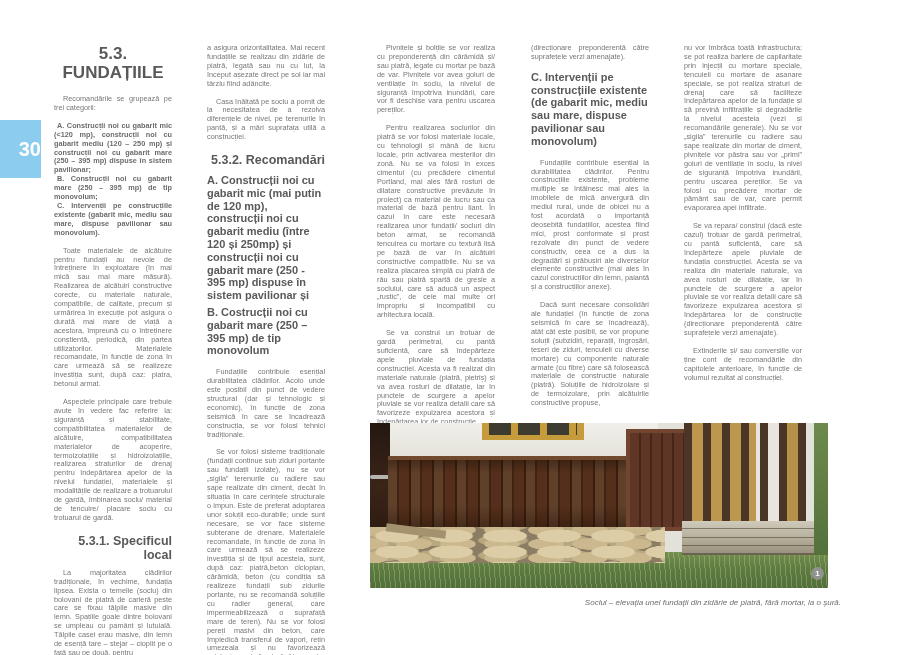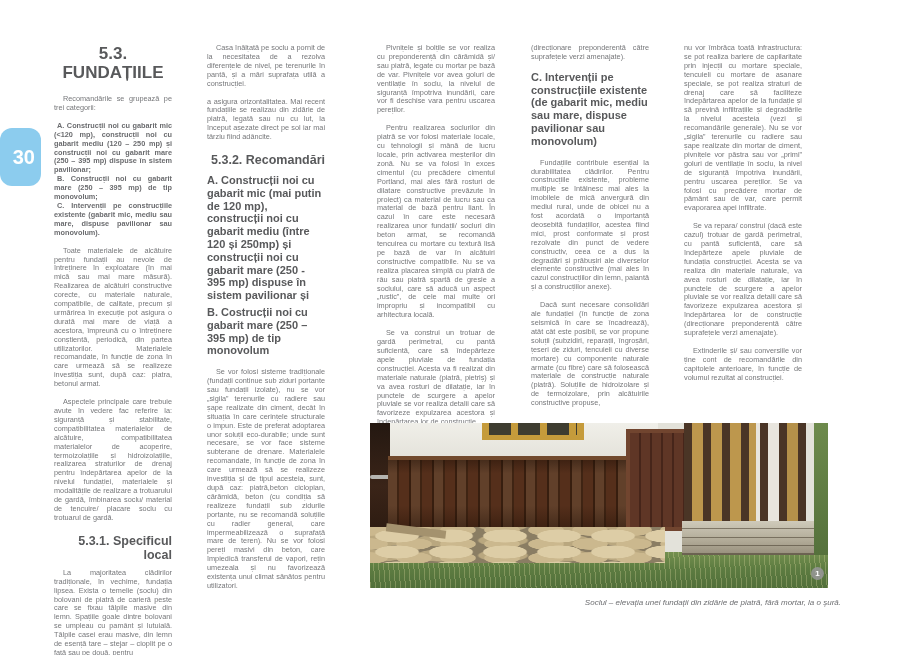--- a/index.html
+++ b/index.html
@@ -1,21 +1,21 @@
 <!DOCTYPE html>
 <html><head>
 <meta charset="utf-8">
 <style>
   html,body{margin:0;padding:0;background:#ffffff;}
   .page{position:relative;width:920px;height:655px;background:#ffffff;overflow:hidden;
         font-family:"Liberation Sans",sans-serif;color:#76777a;}
   
-  .pagenum{position:absolute;left:0;top:128px;width:41px;height:58px;background:#8cccee;
+  .pagenum{position:absolute;left:0;top:120px;width:41px;height:58px;background:#8cccee;
            color:#ffffff;font-weight:bold;font-size:20px;display:flex;align-items:center;
-           justify-content:flex-end;padding-right:6px;box-sizing:border-box;border-radius:12px;}
+           justify-content:flex-end;padding-right:0;box-sizing:border-box;}
   
   .col{position:absolute;top:44px;width:118px;font-size:7.3px;line-height:8.9px;
        text-align:justify;z-index:1;}
   .c1{left:54px}.c2{left:207px}.c3{left:377px}.c4{left:531px}.c5{left:684px}
   h1.title{font-size:17px;line-height:19px;color:#58595b;margin:0 0 13px 0;font-weight:bold;text-align:center;}
   h2.sub{font-size:12.5px;line-height:14px;color:#58595b;margin:11px 0 7px 0;font-weight:bold;text-align:right;}
   p.body{margin:0 0 9px 0;}
   p.indent{text-indent:9px;}
   p.tight{margin:0;}
   p.bolditem{margin:0;font-weight:bold;color:#6b6c6f;text-indent:3px;}
@@ -84,25 +84,26 @@
     <p class="bolditem">A. Construcții noi cu gabarit mic (&lt;120 mp), construcții noi cu gabarit mediu (120 – 250 mp) și construcții noi cu gabarit mare (250 – 395 mp) dispuse în sistem pavilionar;</p>
     <p class="bolditem">B. Construcții noi cu gabarit mare (250 – 395 mp) de tip monovolum;</p>
     <p class="bolditem last">C. Intervenții pe construcțiile existente (gabarit mic, mediu sau mare, dispuse pavilionar sau monovolum).</p>
     <p class="body indent">Toate materialele de alcătuire pentru fundații au nevoie de întreținere în exploatare (în mai mică sau mai mare măsură). Realizarea de alcătuiri constructive corecte, cu materiale naturale, compatibile, de calitate, precum și urmărirea în execuție pot asigura o durată mai mare de viață a acestora, împreună cu o întreținere conștientă, periodică, din partea utilizatorilor. Materialele recomandate, în funcție de zona în care urmează să se realizeze investiția sunt, după caz: piatra, betonul armat.</p>
     <p class="body indent">Aspectele principale care trebuie avute în vedere fac referire la: siguranță și stabilitate, compatibilitatea materialelor de alcătuire, compatibilitatea materialelor de acoperire, termoizolațiile și hidroizolațiile, realizarea straturilor de drenaj pentru îndepărtarea apelor de la nivelul fundației, materialele și modalitățile de realizare a trotuarului de gardă, îmbinarea soclu/ material de tencuire/ placare soclu cu trotuarul de gardă.</p>
     <h2 class="sub">5.3.1. Specificul local</h2>
     <p class="body indent tight">La majoritatea clădirilor tradiționale, în vechime, fundația lipsea. Exista o temelie (soclu) din bolovani de piatră de carieră peste care se fixau tălpile masive din lemn. Spațiile goale dintre bolovani se umpleau cu pamânt și lutuială. Tălpile casei erau masive, din lemn de esență tare – stejar – cioplit pe o față sau pe două, pentru</p>
   </div>
 
   <div class="col c2">
+    <p class="body">a asigura orizontalitatea. Mai recent fundațiile se realizau din zidărie de piatră, legată sau nu cu lut, la început așezate direct pe sol iar mai târziu fiind adâncite.</p>
     <p class="body indent">Casa înălțată pe soclu a pornit de la necesitatea de a rezolva diferențele de nivel, pe terenurile în pantă, și a mări suprafața utilă a construcției.</p>
-    <p class="body">a asigura orizontalitatea. Mai recent fundațiile se realizau din zidărie de piatră, legată sau nu cu lut, la început așezate direct pe sol iar mai târziu fiind adâncite.</p>
     <h2 class="sub">5.3.2. Recomandări</h2>
     <p class="big">A. Construcții noi cu gabarit mic (mai putin de 120 mp), construcții noi cu gabarit mediu (între 120 și 250mp) și construcții noi cu gabarit mare (250 - 395 mp) dispuse în sistem pavilionar și</p>
     <p class="big last">B. Costrucții noi cu gabarit mare (250 – 395 mp) de tip monovolum</p>
+    <p class="body indent">Fundațiile contribuie esențial durabilitatea clădirilor. Acolo unde este posibil din punct de vedere structural (dar și tehnologic și economic), în funcție de zona seismică în care se încadrează construcția, se vor folosi tehnici tradiționale.</p>
     <p class="body indent tight">Se vor folosi sisteme tradiționale (fundații continue sub ziduri portante sau fundații izolate), nu se vor „sigila” terenurile cu radiere sau șape realizate din ciment, decât în situația în care cerințele structurale o impun. Este de preferat adoptarea unor soluții eco-durabile; unde sunt necesare, se vor face sisteme subterane de drenare. Materialele recomandate, în funcție de zona în care urmează să se realizeze investiția și de tipul acesteia, sunt, după caz: piatră,beton ciclopian, cărămidă, beton (cu condiția să realizeze fundații sub zidurile portante, nu se recomandă soluțiile cu radier general, care impermeabilizează o suprafață mare de teren). Nu se vor folosi pereți masivi din beton, care împiedică transferul de vapori, rețin umezeala și nu favorizează existența unui climat sănătos pentru utilizatori.</p>
   </div>
 
   <div class="col c3">
     <p class="body indent">Pivnițele și bolțile se vor realiza cu preponderență din cărămidă și/ sau piatră, legate cu mortar pe bază de var. Pivnițele vor avea goluri de ventilație în soclu, la nivelul de siguranță împotriva inundării, care vor fi deschise vara pentru uscarea pereților.</p>
     <p class="body indent">Pentru realizarea soclurilor din piatră se vor folosi materiale locale, cu tehnologii și mână de lucru locale, prin activarea meșterilor din zonă. Nu se va folosi în exces cimentul (cu precădere cimentul Portland, mai ales fără rosturi de dilatare constructive prevăzute în proiect) ca material de lucru sau ca material de bază pentru liant. În cazul în care este necesară realizarea unor fundații/ socluri din beton armat, se recomandă tencuirea cu mortare cu textură lisă pe bază de var în alcătuiri constructive compatibile. Nu se va realiza placarea simplă cu piatră de râu sau piatră spartă de gresie a soclului, care să aducă un aspect „rustic”, de cele mai multe ori impropriu și incompatibil cu arhitectura locală.</p>
     <p class="body indent tight">Se va construi un trotuar de gardă perimetral, cu pantă suficientă, care să îndepărteze apele pluviale de fundația construcției. Acesta va fi realizat din materiale naturale (piatră, pietriș) și va avea rosturi de dilatație, iar în punctele de scurgere a apelor pluviale se vor realiza detalii care să favorizeze expulzarea acestora și îndepărtarea lor de construcție</p>
   </div>
 
   <div class="col c4">

